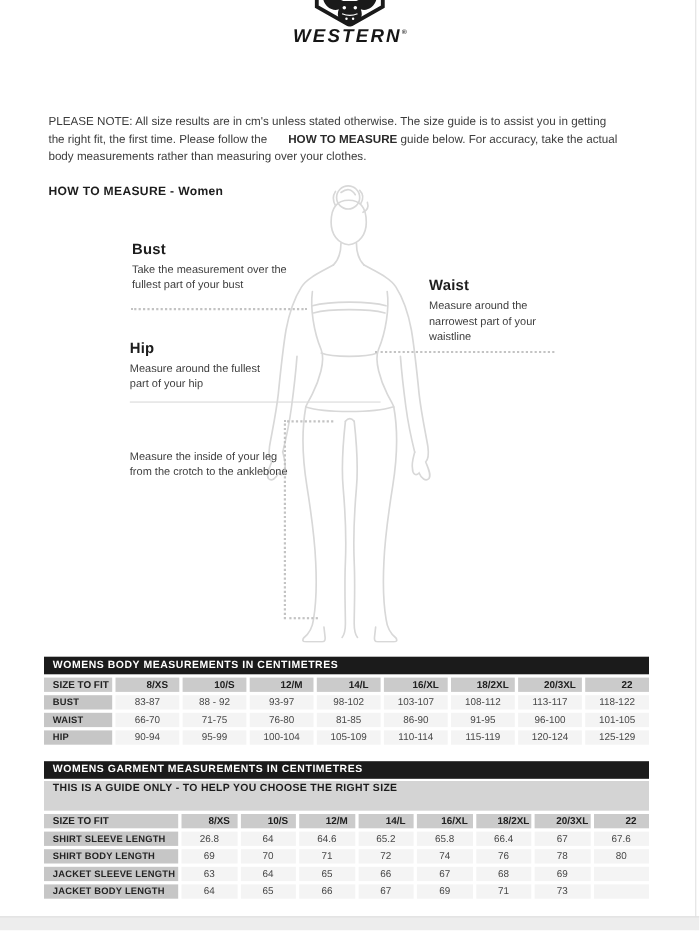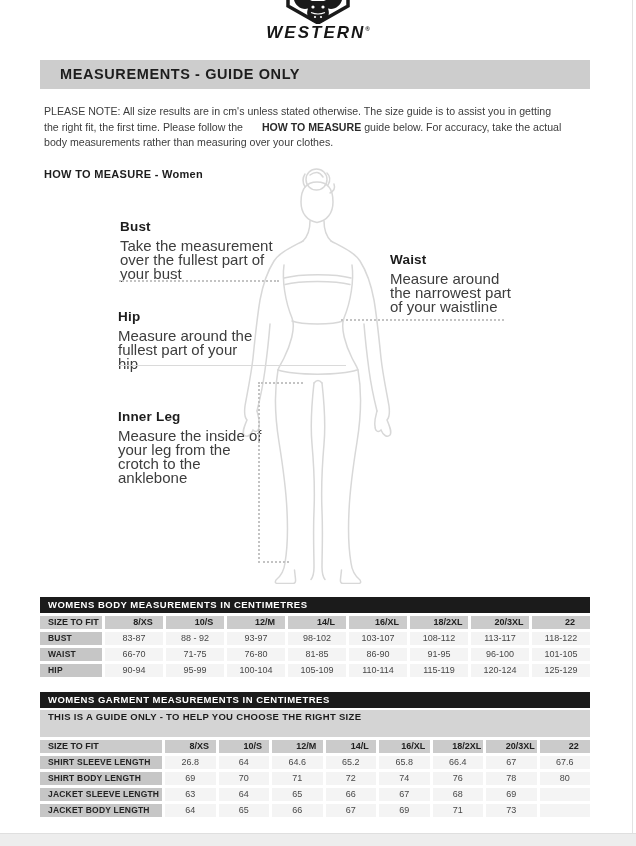--- a/index.html
+++ b/index.html
@@ -28,21 +28,21 @@
   }
   .note b{color:#2a2a2a;padding-left:16px;}
   
   .htm-title{
     position:absolute;left:44px;top:168px;margin:0;
     font-size:11px;font-weight:800;letter-spacing:.3px;color:#1d1d1d;
   }
   .figure{position:absolute;left:230px;top:166px;}
   .mpoint{position:absolute;margin:0;}
   .mpoint h3{margin:0 0 5px 0;font-size:13.5px;font-weight:800;color:#1d1d1d;letter-spacing:.2px;}
-  .mpoint p{margin:0;font-size:15px;line-height:14px;color:#3d3d3d;}
+  .mpoint p{margin:0;font-size:10px;line-height:14px;color:#3d3d3d;}
   .p-bust{left:120px;top:219px;width:160px;}
   .p-waist{left:390px;top:252px;width:122px;}
   .p-hip{left:118px;top:309px;width:136px;}
   .p-inner{left:118px;top:409px;width:148px;}
   .gline{position:absolute;}
   .dot-h{border-top:2px dotted #c3c3c3;height:0;}
   .dot-v{border-left:2px dotted #c3c3c3;width:0;}
   .sol-h{border-top:1px solid #dadada;height:0;}
   .l-bust{left:119px;top:280px;width:160px;}
   .l-waist{left:341px;top:319px;width:163px;}
@@ -90,21 +90,20 @@
       <path d="M10,16 C16,13.5 24,14.5 28,17 L40,17 C44,14.5 52,13.5 58,16 C56.5,22 50,26.5 44,24.5 C46,30 44.5,34 40.5,36.5 C38.5,38.2 36.2,39.2 34,39.2 C31.8,39.2 29.5,38.2 27.5,36.5 C23.5,34 22,30 24,24.5 C18,26.5 11.5,22 10,16 Z" fill="#1a1a1a"></path>
       <circle cx="29" cy="23" r="1.6" fill="#ffffff"></circle>
       <circle cx="39" cy="23" r="1.6" fill="#ffffff"></circle>
       <path d="M27,28.5 Q34,31.5 41,28.5" fill="none" stroke="#ffffff" stroke-width="1.1"></path>
       <circle cx="31" cy="33" r="1.1" fill="#ffffff"></circle>
       <circle cx="37" cy="33" r="1.1" fill="#ffffff"></circle>
     </svg>
     <div class="brand"><span>WESTERN</span><sup>®</sup></div>
   </div>
 
-  <div class="title-bar">MEASUREMENTS - GUIDE ONLY</div>
 
   <p class="note"><span>PLEASE NOTE:</span><span>  All size results are in cm's unless stated otherwise. The size guide is to assist you in getting the right fit, the first time. Please follow the </span><b>HOW TO MEASURE</b><span> guide below. For accuracy, take the actual body measurements rather than measuring over your clothes.</span></p>
 
   <h2 class="htm-title">HOW TO MEASURE - Women</h2>
 
   <svg class="figure" width="190" height="418" viewBox="0 0 190 418" fill="none" stroke="#d8d8d8" stroke-width="1.5" stroke-linecap="round">
 
     <circle cx="86.5" cy="13.5" r="10.5"></circle>
     <path d="M80,9 Q88,3 93,11"></path>
     <path d="M75,21 Q71,14 75,8"></path>
@@ -147,21 +146,20 @@
   </div>
   <div class="mpoint p-waist">
     <h3>Waist</h3>
     <p>Measure around the narrowest part of your waistline</p>
   </div>
   <div class="mpoint p-hip">
     <h3>Hip</h3>
     <p>Measure around the fullest part of your hip</p>
   </div>
   <div class="mpoint p-inner">
-    <h3>Inner Leg</h3>
     <p>Measure the inside of your leg from the crotch to the anklebone</p>
   </div>
 
   <div class="gline dot-h l-bust"></div>
   <div class="gline dot-h l-waist"></div>
   <div class="gline sol-h l-hip"></div>
   <div class="gline dot-h l-inner-top"></div>
   <div class="gline dot-v l-inner-v"></div>
   <div class="gline dot-h l-inner-bot"></div>
 

